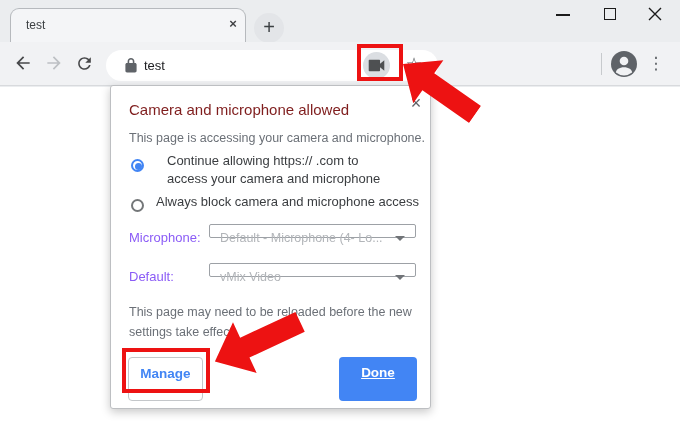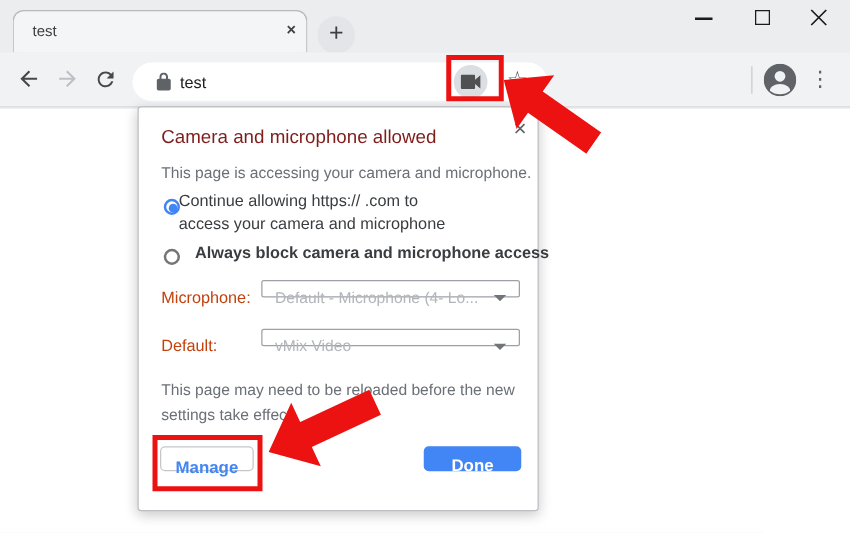--- a/index.html
+++ b/index.html
@@ -40,34 +40,34 @@
   #popup-title{left:18px;top:15px;font-size:15px;color:#7f1d1d;white-space:nowrap;text-align:right;}
   #popup-close{left:295px;top:7px;width:20px;height:20px;font-size:18px;line-height:20px;text-align:center;color:#5f6368;cursor:pointer;}
   #popup-subtitle{left:18px;top:45px;font-size:12.5px;color:#6b7077;white-space:nowrap;text-align:right;}
   .radio{width:13px;height:13px;border-radius:50%;background:#fff;}
   .radio.on{border:2px solid #4285f4;}
   .radio.on::after{content:"";position:absolute;left:2px;top:2px;width:7px;height:7px;border-radius:50%;background:#4285f4;}
   .radio.off{border:2px solid #747779;}
   #radio1{left:20px;top:73px;}
   #radio2{left:20px;top:113px;}
   .radio-label{font-size:13px;color:#3a3d40;line-height:18px;white-space:nowrap;}
-  #radio1-label{left:32px;top:66px;}
-  #radio2-label{left:45px;top:107px;font-weight:bold;}
-  .field-label{font-size:13px;color:#c2410c;white-space:nowrap;}
+  #radio1-label{left:56px;top:66px;}
+  #radio2-label{left:45px;top:107px;}
+  .field-label{font-size:13px;color:#8b5cf6;white-space:nowrap;}
   #mic-label{left:18px;top:144px;}
   #cam-label{left:18px;top:183px;}
   .select{left:98px;width:207px;height:14px;background:#fff;border:1px solid #9da1a6;border-radius:2px;cursor:pointer;}
   #mic-select{top:138px;}
   #cam-select{top:177px;padding-left:32px;}
   .select-value{position:absolute;left:10px;top:6px;font-size:12.5px;color:#b2b5b9;white-space:nowrap;overflow:hidden;max-width:170px;}
   .caret{position:absolute;right:10px;top:11px;width:0;height:0;border-left:5px solid transparent;border-right:5px solid transparent;border-top:5px solid #717478;}
   .note{font-size:12.5px;color:#6b7077;white-space:nowrap;}
   #note1{left:18px;top:219px;}
   #note2{left:18px;top:239px;}
-  .btn{top:271px;height:20px;border-radius:4px;font-size:13.5px;font-weight:bold;text-align:center;line-height:32px;cursor:pointer;}
+  .btn{top:271px;height:44px;border-radius:4px;font-size:13.5px;font-weight:bold;text-align:center;line-height:32px;cursor:pointer;}
   #manage-btn{left:17px;width:75px;background:#ffffff;border:1px solid #c4c7ca;color:#4285f4;}
   #done-btn{left:228px;width:78px;background:#4285f4;color:#ffffff;text-decoration:underline;}
 
   
   .redbox{border:4px solid #ed1212;z-index:10;}
   #annot-box-camera{left:357px;top:44px;width:46px;height:37px;}
   #annot-box-manage{left:122px;top:348px;width:88px;height:45px;}
   .arrow{z-index:12;}
   #annot-arrow-camera{left:403px;top:35px;transform-origin:0 29px;transform:rotate(35deg);}
   #annot-arrow-manage{left:214px;top:332px;transform-origin:0 30px;transform:rotate(-25deg);}

